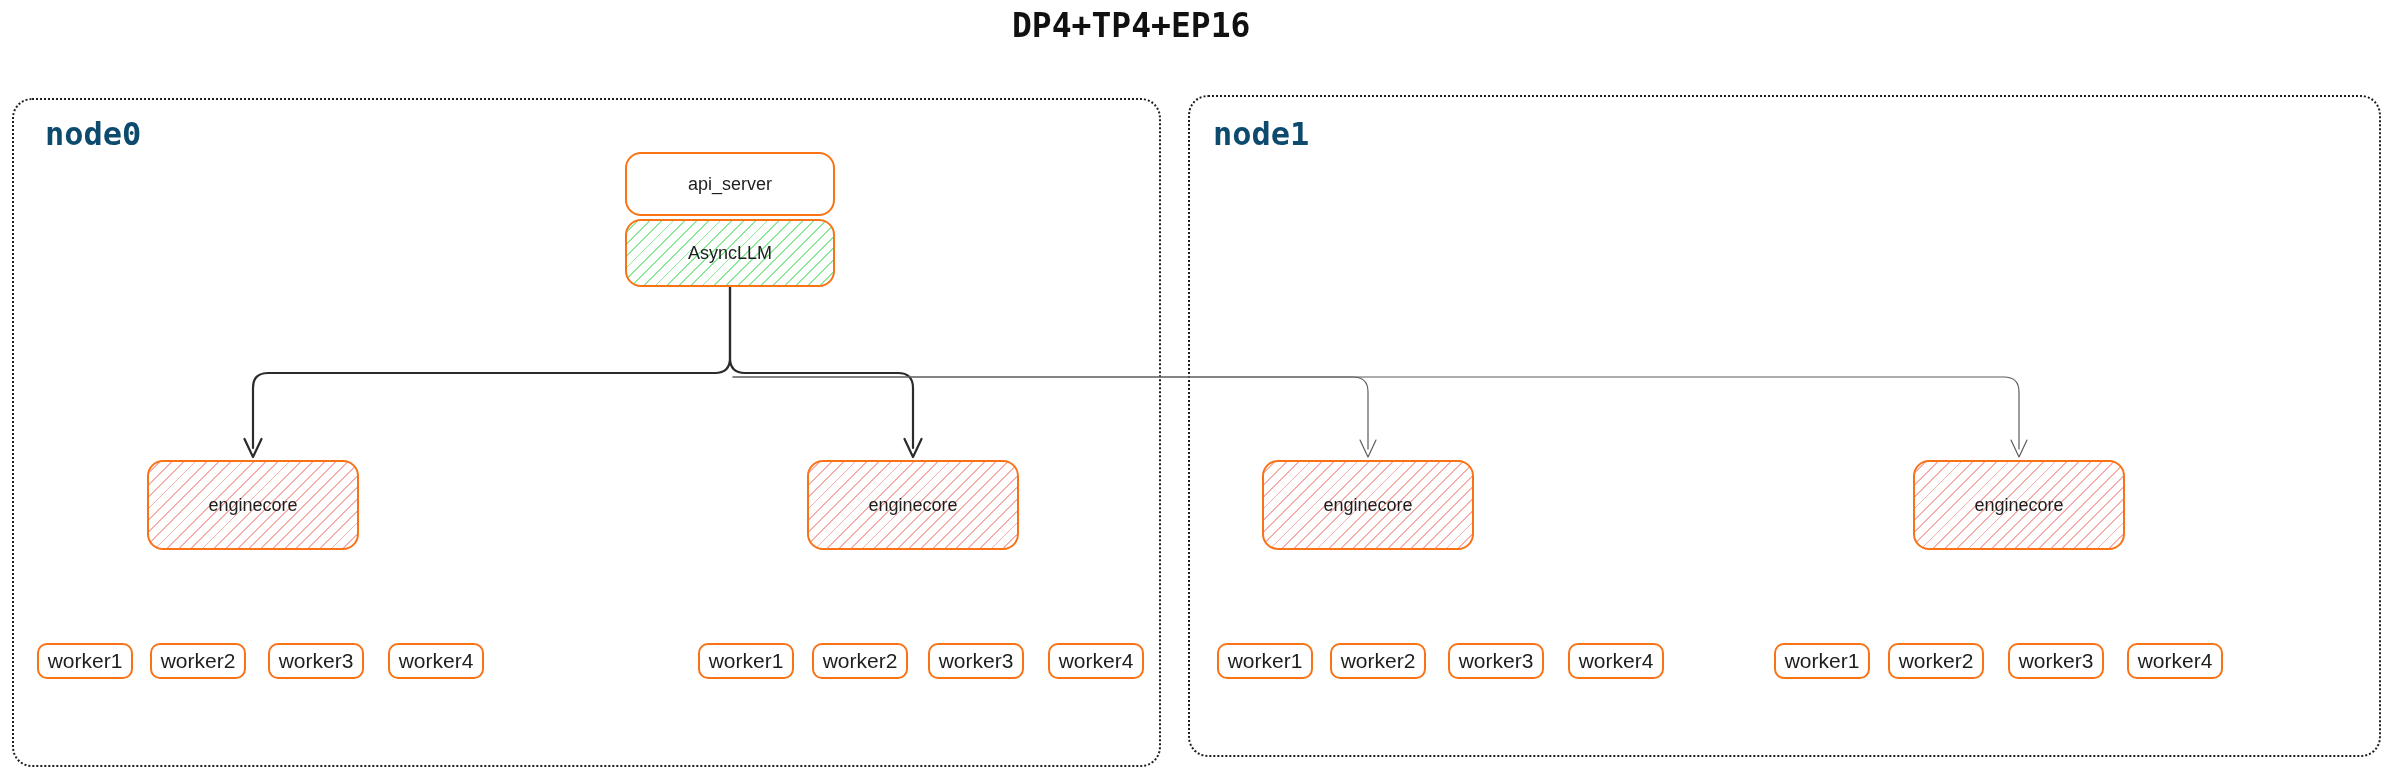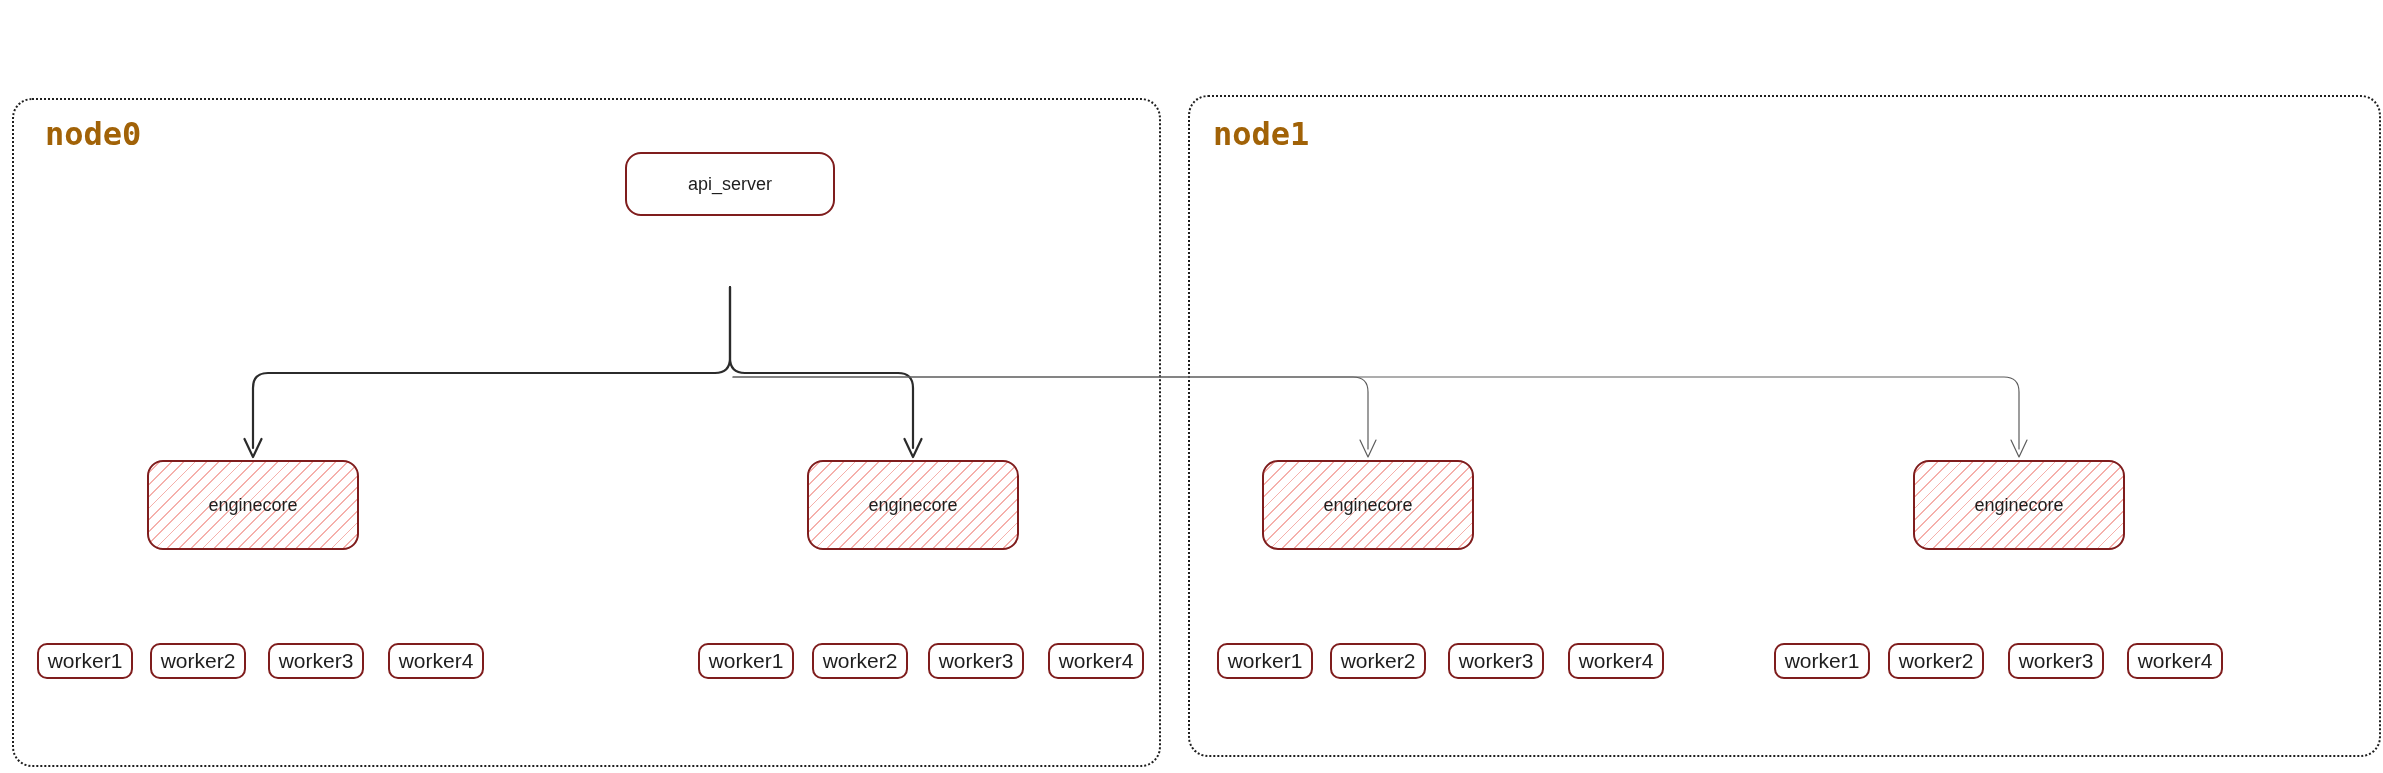--- a/index.html
+++ b/index.html
@@ -10,24 +10,24 @@
   .title{
     position:absolute;left:1012px;top:6px;
     font-family:"DejaVu Sans Mono", monospace;font-weight:700;font-size:33px;
     color:#111111;white-space:nowrap;
   }
   .node-box{
     position:absolute;border:2.5px dotted #1f1f1f;border-radius:20px;background:transparent;
   }
   .node-label{
     position:absolute;font-family:"DejaVu Sans Mono", monospace;font-weight:700;
-    font-size:32px;color:#a16207;white-space:nowrap;
+    font-size:32px;color:#0c4a6e;white-space:nowrap;
   }
   .shape{
-    position:absolute;border:2px solid #7f1d1d;background:#ffffff;
+    position:absolute;border:2px solid #f97316;background:#ffffff;
     display:flex;align-items:center;justify-content:center;
     font-size:18px;color:#1e1e1e;white-space:nowrap;box-sizing:border-box;
   }
   .bigbox{border-radius:16px;width:210px;}
   .ecore{border-radius:16px;top:460px;width:212px;height:90px;}
   .wbox{border-radius:10px;top:643px;width:96px;height:36px;font-size:21px;}
   .hatch-green{
     background-image:repeating-linear-gradient(135deg,
       rgba(255,255,255,0) 0px, rgba(255,255,255,0) 7px,
       var(--green-hatch,#8ce99a) 7px, var(--green-hatch,#8ce99a) 8.3px);
@@ -37,20 +37,21 @@
       rgba(255,255,255,0) 0px, rgba(255,255,255,0) 7px,
       var(--red-hatch,#f5b0ab) 7px, var(--red-hatch,#f5b0ab) 8.3px);
   }
   .edges{position:absolute;left:0;top:0;width:2383px;height:773px;pointer-events:none;}
 </style>
 </head>
 <body>
 
 <div class="canvas">
 
+  <div class="title">DP4+TP4+EP16</div>
 
   <div class="node-box" style="left:12px;top:98px;width:1145px;height:665px;"></div>
   <div class="node-box" style="left:1188px;top:95px;width:1189px;height:658px;"></div>
 
   <div class="node-label" style="left:45px;top:115px;">node0</div>
   <div class="node-label" style="left:1213px;top:115px;">node1</div>
 
   <svg class="edges" viewBox="0 0 2383 773" xmlns="http://www.w3.org/2000/svg">
     <g fill="none" stroke="#2b2b2b" stroke-width="2.2" stroke-linecap="round" stroke-linejoin="round">
       <path d="M 730 287 L 730 358 Q 730 373 715 373 L 268 373 Q 253 373 253 388 L 253 448"></path>
@@ -60,20 +61,21 @@
     </g>
     <g fill="none" stroke="#5c5c5c" stroke-width="1.2" stroke-linecap="round" stroke-linejoin="round">
       <path d="M 733 377 L 1353 377 Q 1368 377 1368 392 L 1368 449"></path>
       <path d="M 1360 440 L 1368 457 L 1376 440"></path>
       <path d="M 733 377 L 2004 377 Q 2019 377 2019 392 L 2019 449"></path>
       <path d="M 2011 440 L 2019 457 L 2027 440"></path>
     </g>
   </svg>
 
   <div class="shape bigbox" style="left:625px;top:152px;height:64px;">api_server</div>
+  <div class="shape bigbox hatch-green" style="left:625px;top:219px;height:68px;">AsyncLLM</div>
 
   <div class="shape ecore hatch-red" style="left:147px;">enginecore</div>
   <div class="shape ecore hatch-red" style="left:807px;">enginecore</div>
   <div class="shape ecore hatch-red" style="left:1262px;">enginecore</div>
   <div class="shape ecore hatch-red" style="left:1913px;">enginecore</div>
 
   <div class="shape wbox" style="left:37px;">worker1</div>
   <div class="shape wbox" style="left:150px;">worker2</div>
   <div class="shape wbox" style="left:268px;">worker3</div>
   <div class="shape wbox" style="left:388px;">worker4</div>

